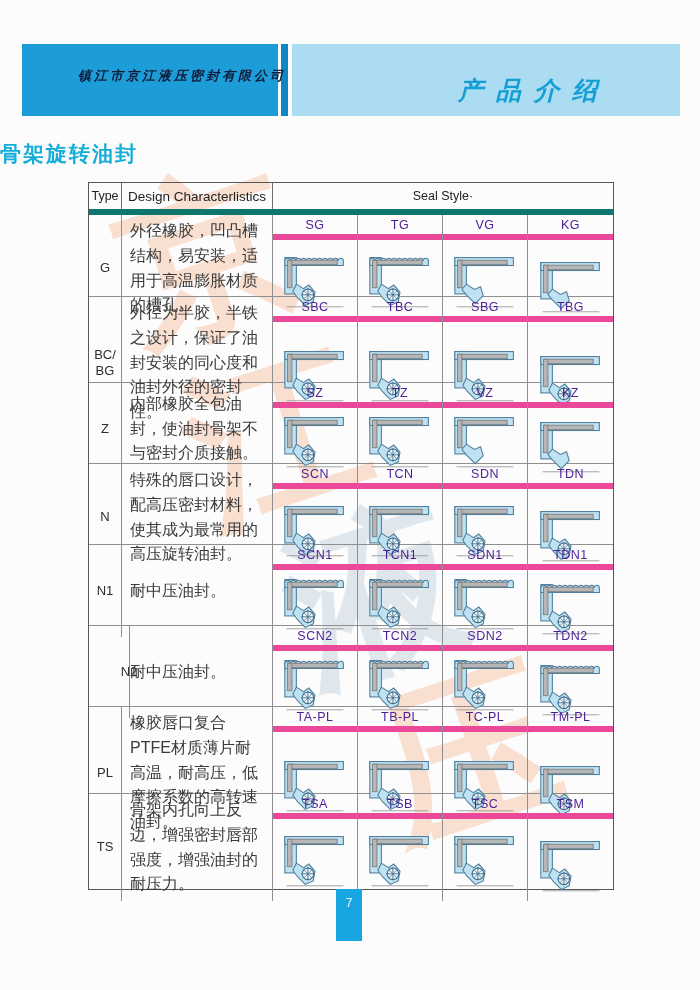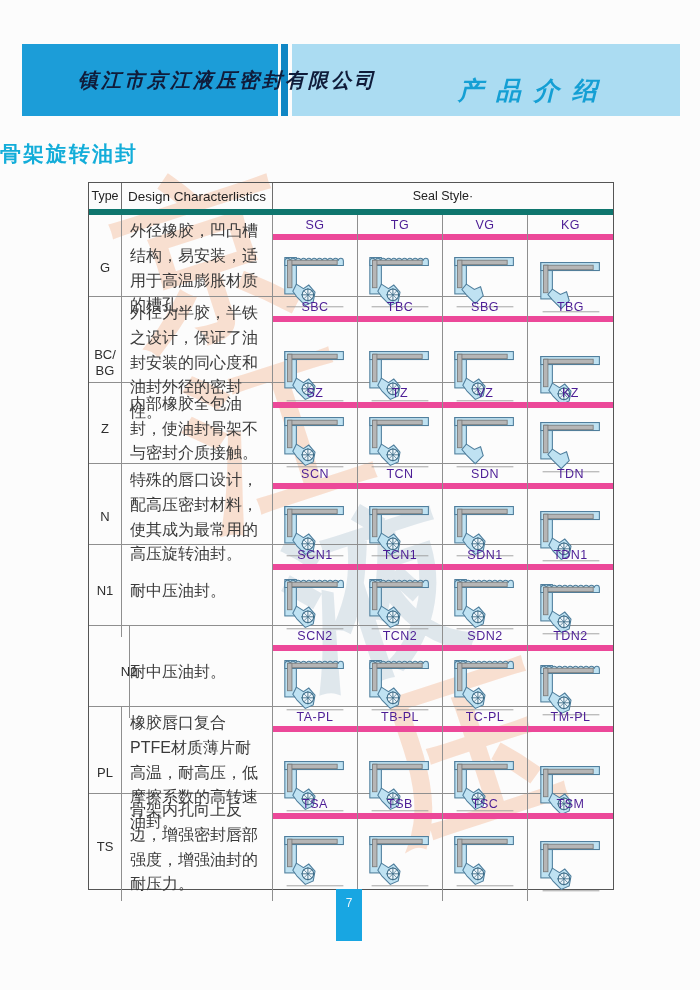--- a/index.html
+++ b/index.html
@@ -6,21 +6,21 @@
   .page{position:relative;width:700px;height:990px;background:#fcfcfc;overflow:hidden;
         font-family:"Liberation Sans", sans-serif;}
   
   .wm-char{position:absolute;font-size:175px;font-weight:bold;opacity:.34;
            font-family:"DejaVu Serif", serif;transform:rotate(-18deg);line-height:1;
            pointer-events:none;z-index:0;}
   
   .hdr-left{position:absolute;left:22px;top:44px;width:256px;height:72px;background:#1c9dd8;z-index:1;}
   .hdr-strip{position:absolute;left:281px;top:44px;width:7px;height:72px;background:#0f86c4;z-index:1;}
   .hdr-right{position:absolute;left:292px;top:44px;width:388px;height:72px;background:#abdcf2;z-index:1;}
-  .company-name{position:absolute;left:78px;top:67px;z-index:2;font-size:20px;font-weight:bold;
+  .company-name{position:absolute;left:78px;top:67px;z-index:2;font-size:13px;font-weight:bold;
                 color:#101c3a;letter-spacing:3px;font-family:"DejaVu Serif", serif;font-style:italic;}
   .section-title{position:absolute;left:458px;top:74px;z-index:2;font-size:25px;font-weight:bold;
                  color:#149fd4;letter-spacing:13px;font-family:"DejaVu Serif", serif;font-style:italic;}
   
   .doc-title{position:absolute;left:0;top:140px;width:700px;margin:0;z-index:2;
              font-size:21px;font-weight:bold;color:#13add9;letter-spacing:2px;}
   
   .seal-table{position:absolute;left:88px;top:182px;width:524px;z-index:2;border:1px solid #555;
               background:transparent;}
   .t-head{display:grid;grid-template-columns:33px 151px 340px;height:26px;border-bottom:6px solid #0f766e;}

